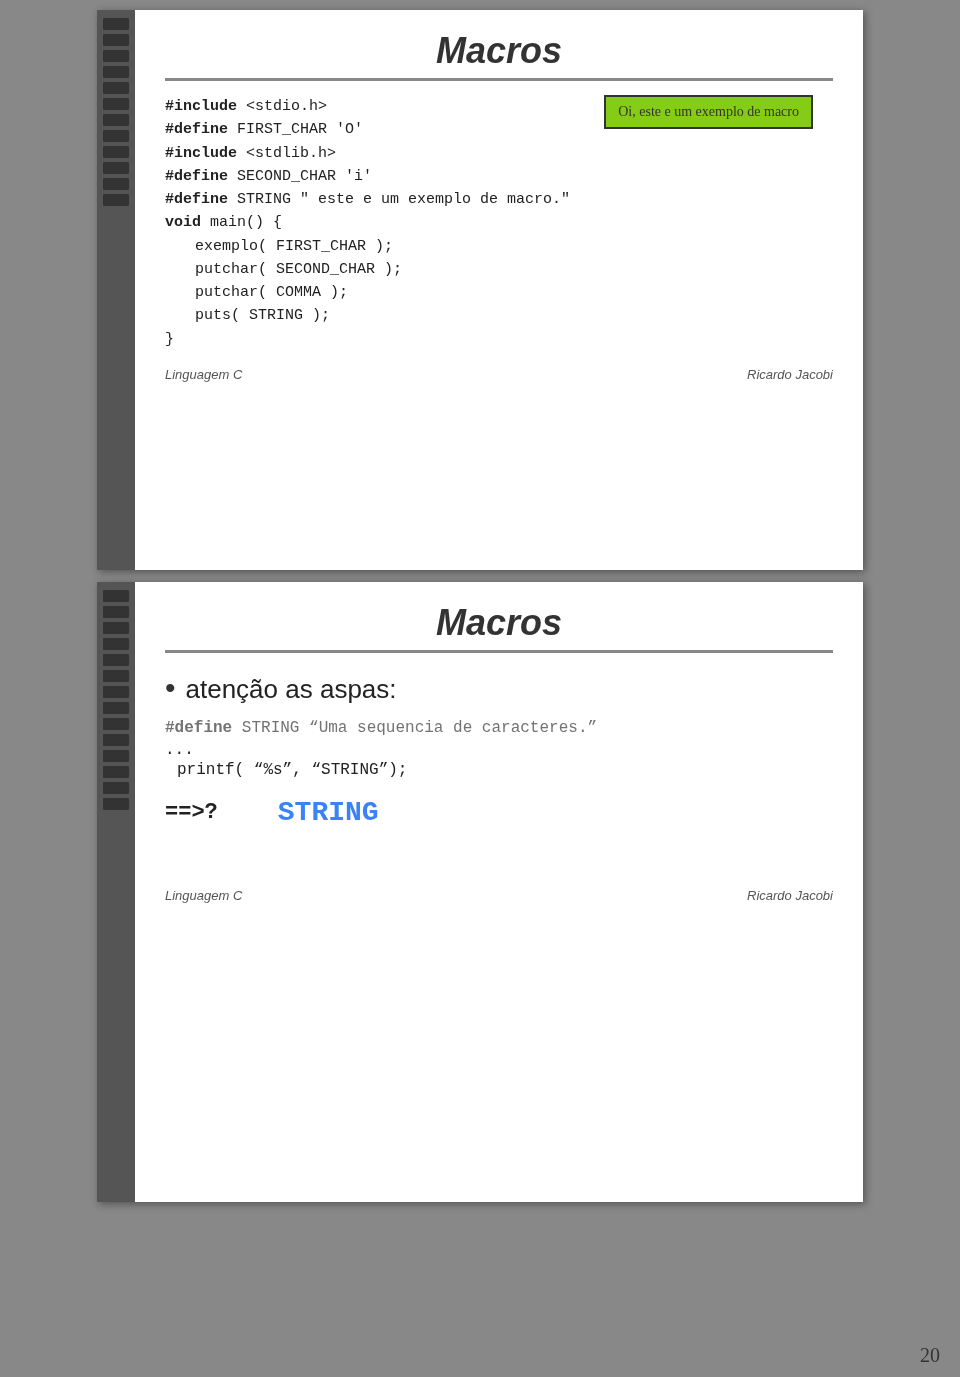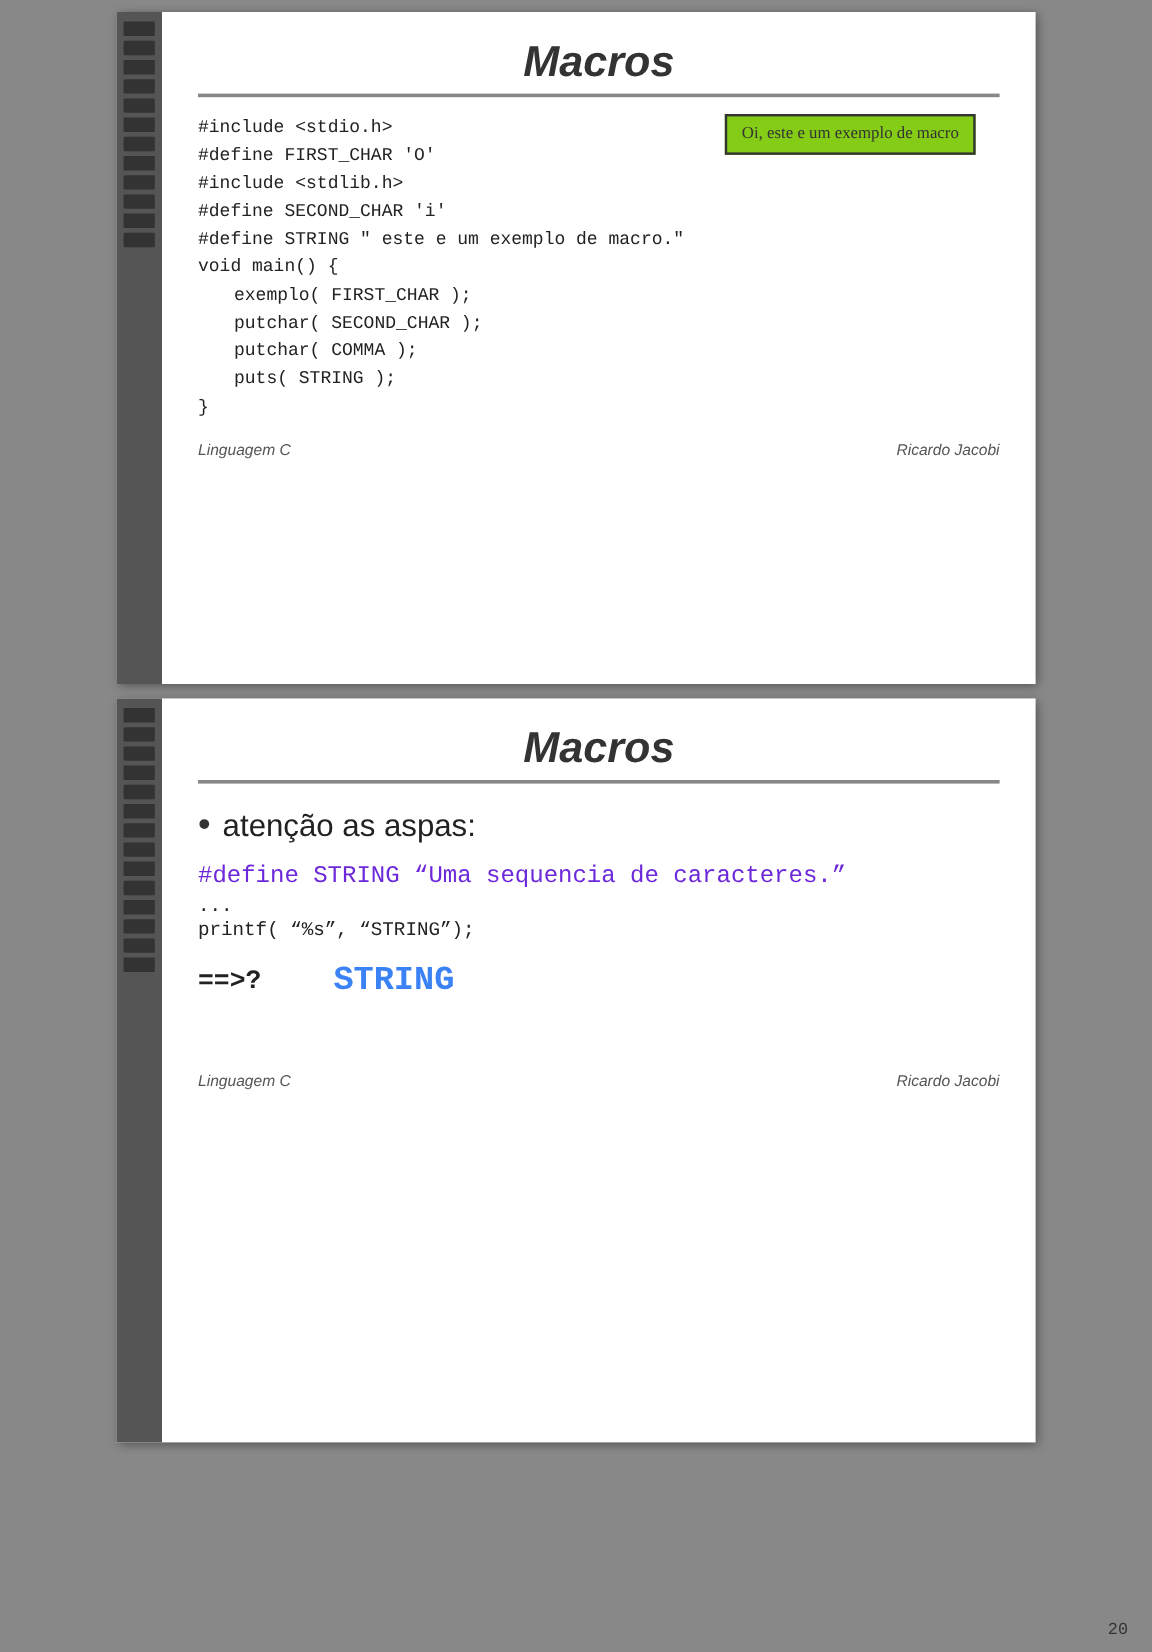--- a/index.html
+++ b/index.html
@@ -68,21 +68,21 @@
     
     .code-area {
       font-family: 'Courier New', Courier, monospace;
       font-size: 15px;
       line-height: 1.55;
       color: #222;
       position: relative;
     }
 
     .kw {
-      font-weight: normal;
+      font-weight: bold;
     }
 
     .callout-box {
       display: inline-block;
       border: 2px solid #333;
       padding: 4px 12px;
       font-family: Liberation Serif, serif;
       font-size: 14px;
       color: #333;
       background: #84cc16;
@@ -116,37 +116,37 @@
     }
 
     .bullet-dot {
       font-size: 30px;
       color: #333;
       flex-shrink: 0;
     }
 
     .define-line {
       font-family: 'Courier New', Courier, monospace;
-      font-size: 20px;
+      font-size: 16px;
       margin: 14px 0 4px 0;
-      color: #6d28d9;
+      color: #737373;
     }
 
     .ellipsis-line {
       font-family: 'Courier New', Courier, monospace;
       font-size: 16px;
       color: #222;
       margin: 2px 0;
     }
 
     .printf-line {
       font-family: 'Courier New', Courier, monospace;
       font-size: 16px;
       color: #222;
-      margin: 2px 0 18px 0;
+      margin: 2px 0 18px 12px;
     }
 
     .arrow-line {
       display: flex;
       align-items: center;
       gap: 60px;
       margin-top: 10px;
     }
 
     .arrow-text {
@@ -161,23 +161,23 @@
       font-size: 28px;
       font-weight: bold;
       color: #3b82f6;
     }
 
     
     .page-number {
       position: fixed;
       bottom: 10px;
       right: 20px;
-      font-size: 14px;
-      color: #333;
-      font-family: Liberation Mono, monospace;
+      font-size: 20px;
+      color: #333;
+      font-family: Liberation Serif, serif;
     }
   </style>
 </head>
 <body>
 
 <div class="slide" style="min-height:560px;">
   <div class="left-strip">
     <div class="strip-block"></div>
     <div class="strip-block"></div>
     <div class="strip-block"></div>

